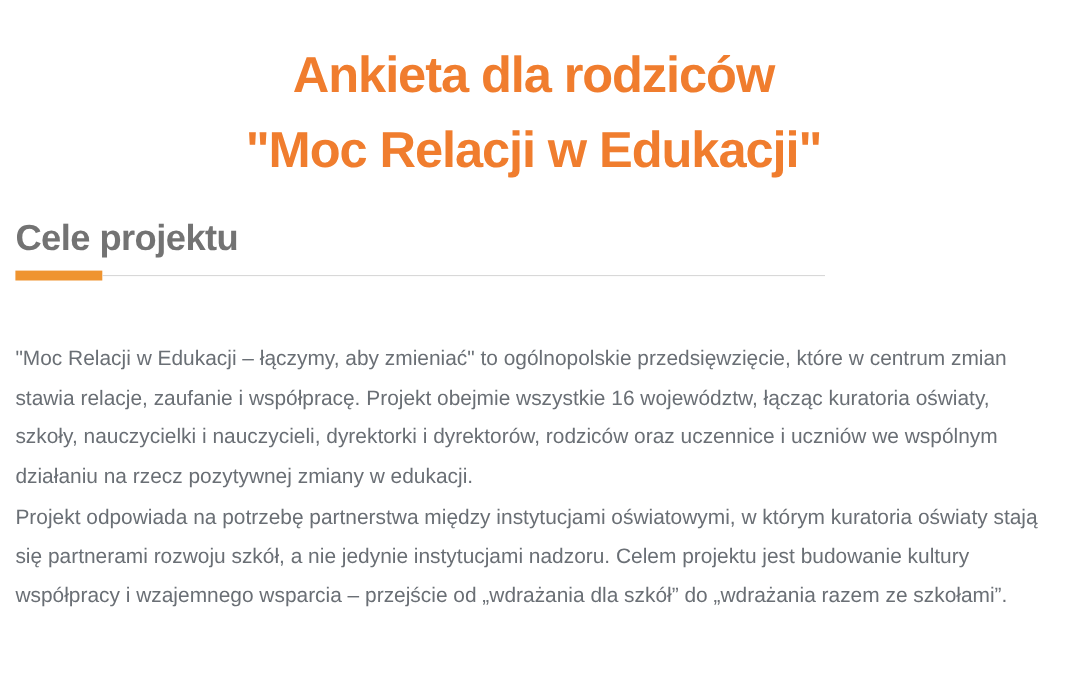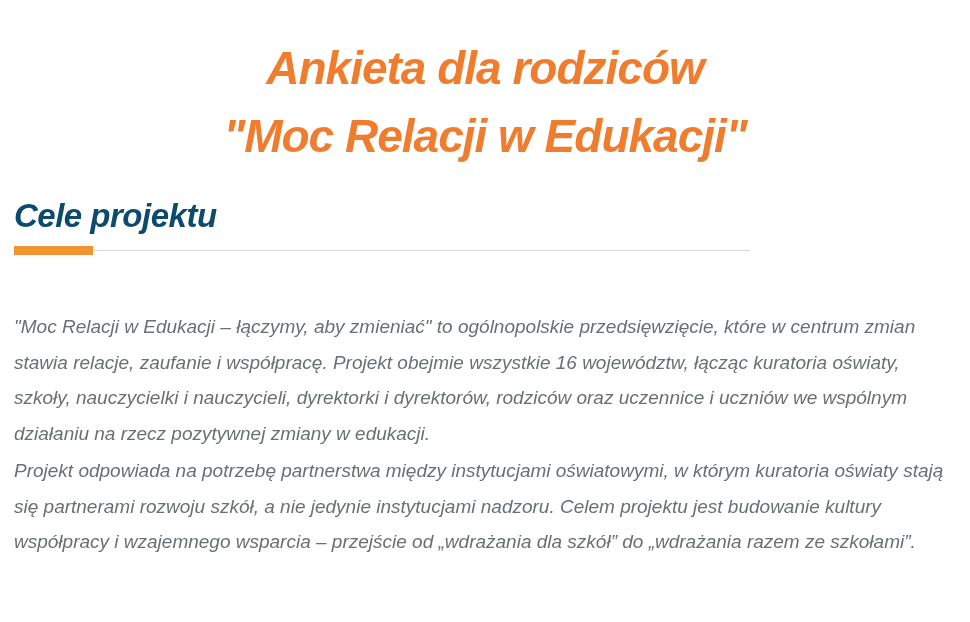--- a/index.html
+++ b/index.html
@@ -9,37 +9,36 @@
     width: 970px;
     height: 622px;
     overflow: hidden;
     font-family: "Liberation Sans", sans-serif;
   }
   .page {
     width: 970px;
     height: 622px;
     position: relative;
     background: #ffffff;
-    font-style: italic;
   }
   .hero-title {
     margin: 0 auto;
     padding-top: 34px;
     width: 900px;
     text-align: center;
     color: #f07d2e;
     font-size: 46px;
     line-height: 68px;
     font-weight: 600;
     letter-spacing: -1px;
   }
   .hero-title .line { display: block; }
   .section-heading {
     margin: 26px 0 0 14px;
-    color: #0c4a6e;
+    color: #737373;
     font-size: 33px;
     line-height: 40px;
     font-weight: bold;
     letter-spacing: -0.5px;
   }
   .heading-rule {
     display: flex;
     align-items: center;
     margin: 10px 0 0 14px;
     width: 736px;

